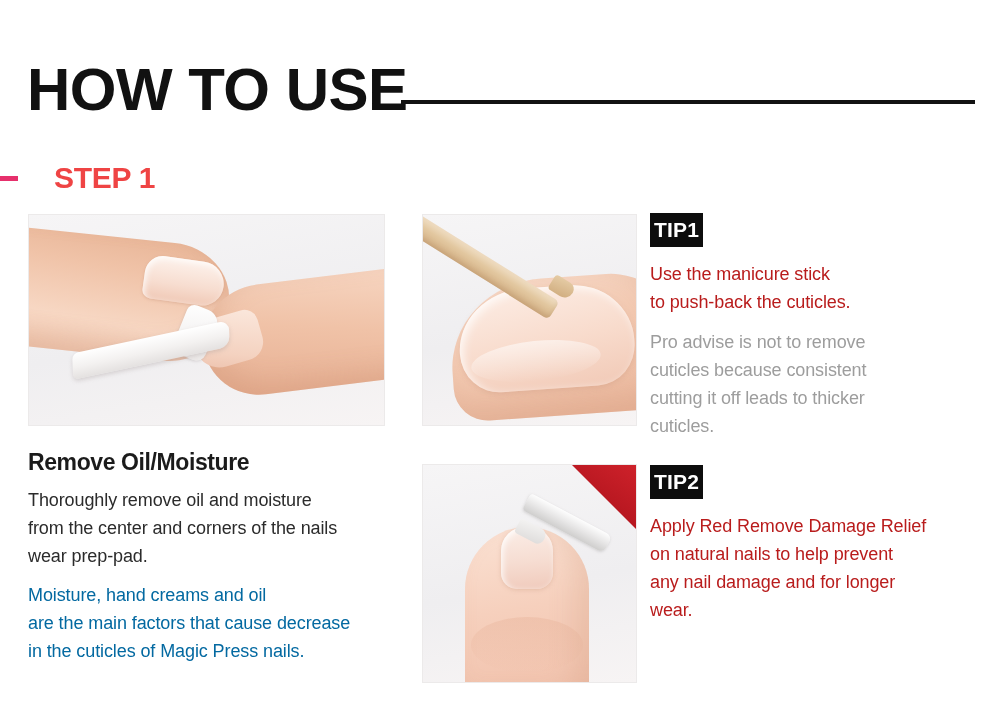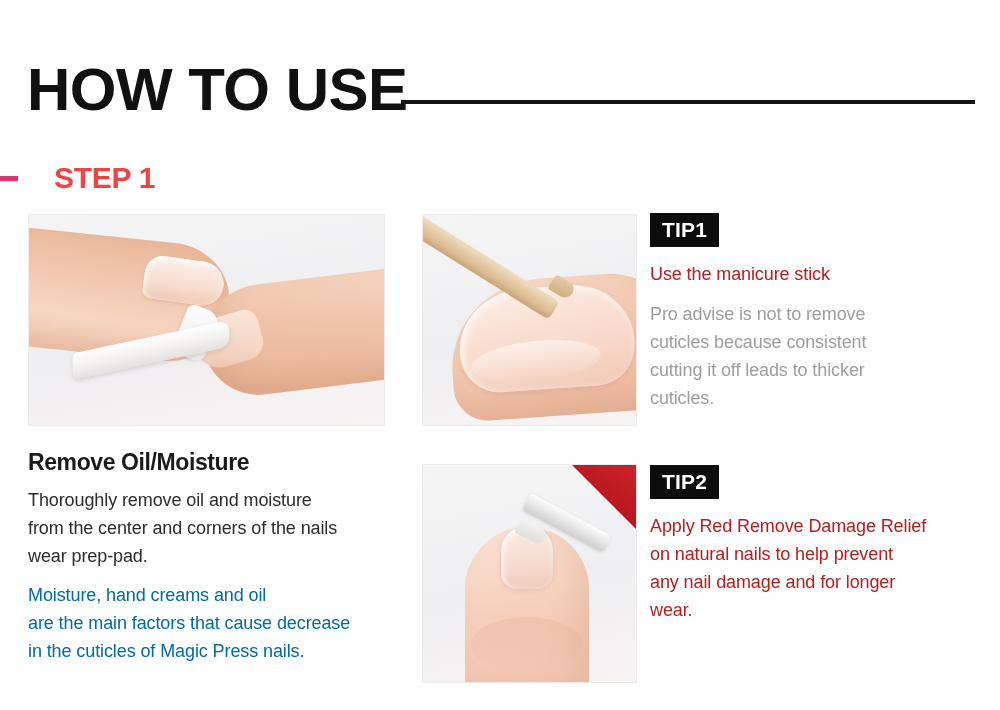--- a/index.html
+++ b/index.html
@@ -269,21 +269,21 @@
   #tip2-block { left: 650px; top: 465px; }
 
   .tip-badge {
     display: inline-block;
     background: #0d0d0d;
     color: #ffffff;
     font-weight: 700;
     font-size: 21px;
     line-height: 34px;
     height: 34px;
-    padding: 0 12px;
+    padding: 0 4px;
     letter-spacing: 0.2px;
   }
   .tip-body-dark {
     font-size: 18px;
     line-height: 28px;
     color: #b91c1c;
     margin: 13px 0 0 0;
     letter-spacing: -0.1px;
   }
   .tip-body-gray {
@@ -343,20 +343,21 @@
     <span>Moisture, hand creams and oil</span><br>
     <span>are the main factors that cause decrease</span><br>
     <span>in the cuticles of  Magic Press nails.</span>
   </p>
 </div>
 
 <div class="tip-block" id="tip1-block">
   <span class="tip-badge">TIP1</span>
   <p class="tip-body-dark">
     <span>Use the manicure stick</span><br>
+    <span>to push-back the cuticles.</span>
   </p>
   <p class="tip-body-gray">
     <span>Pro advise is not to remove</span><br>
     <span>cuticles because consistent</span><br>
     <span>cutting it off leads to thicker</span><br>
     <span>cuticles.</span>
   </p>
 </div>
 
 <div class="tip-block" id="tip2-block">

